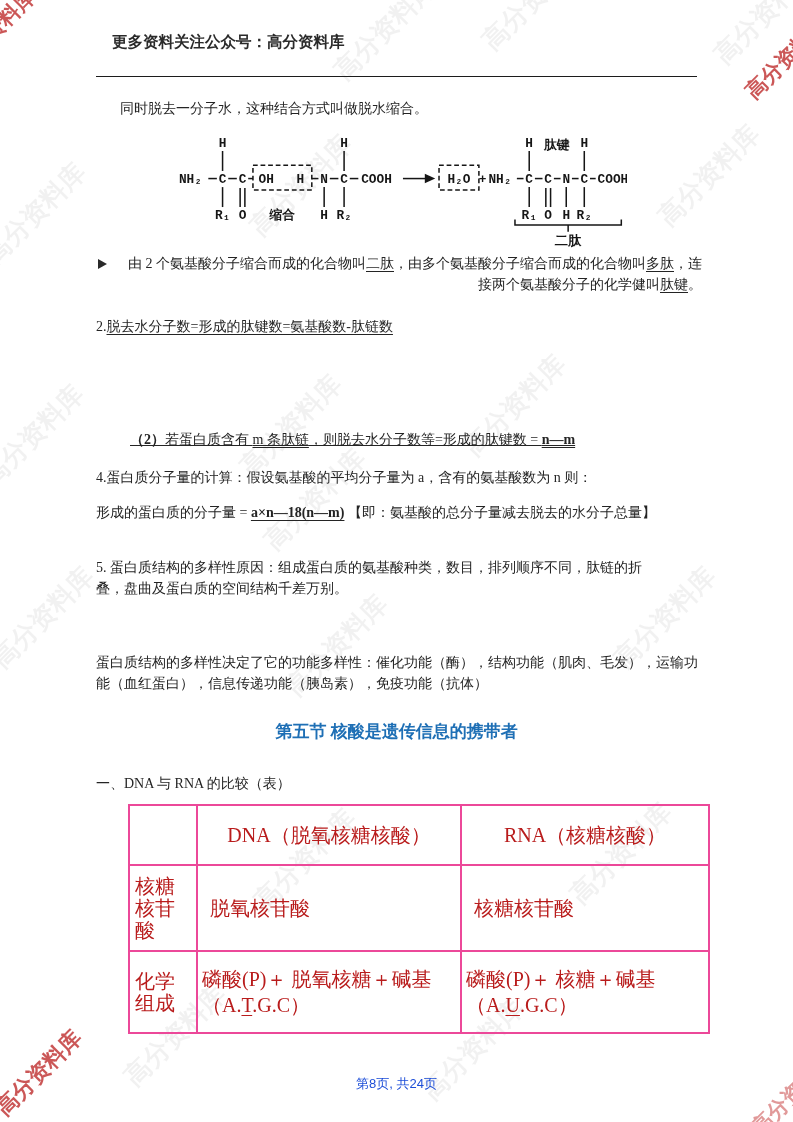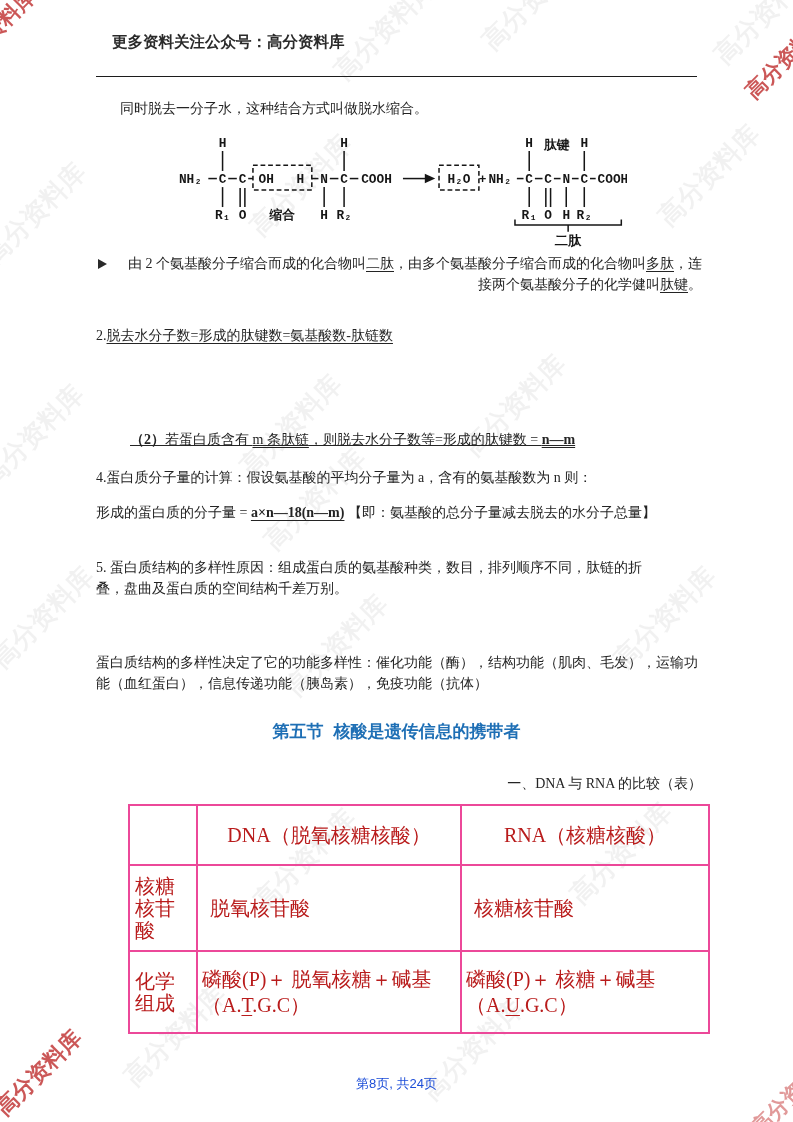--- a/index.html
+++ b/index.html
@@ -12,33 +12,33 @@
   
   .doc-header{left:112px;top:32px;font-family:"Liberation Sans","DejaVu Sans",sans-serif;
               font-weight:bold;font-size:15.5px;color:#2a2a2a;}
   .header-rule{left:96px;top:76px;width:601px;height:0;border-top:1.6px solid #1c1c1c;}
   
   .intro-p{left:120px;top:98px;width:580px;}
   
   .bullet{left:96px;top:253px;width:606px;padding-left:25px;box-sizing:border-box;text-align:right;}
   .bullet .tri{position:absolute;left:2px;top:6px;width:0;height:0;
                border-left:9px solid #2a2a2a;border-top:5px solid transparent;border-bottom:5px solid transparent;}
-  .item2{left:96px;top:316px;width:606px;margin-top:9px;}
+  .item2{left:96px;top:316px;width:606px;}
   .item3{left:96px;top:355px;width:606px;}
   .item3-1{left:130px;top:390px;width:606px;}
   .item3-2{left:130px;top:429px;width:606px;text-decoration:underline;}
   .item4{left:96px;top:467px;width:610px;}
   .item4b{left:96px;top:502px;width:606px;}
   .item5{left:96px;top:557px;width:552px;}
   .item6{left:96px;top:616px;width:606px;}
   .para6{left:96px;top:652px;width:604px;}
   
   .section-heading{left:0;top:720px;width:793px;text-align:center;
-       font-family:Liberation Mono, monospace;font-weight:bold;font-size:17px;}
-  .dna-sub{left:96px;top:773px;width:606px;text-align:right;}
+       font-family:Liberation Serif, serif;font-weight:bold;font-size:17px;}
+  .dna-sub{left:96px;top:773px;width:606px;}
   
   .chem-diagram{left:177px;top:129px;}
   .chem-diagram text{font-family:"Liberation Mono","DejaVu Sans Mono",monospace;font-weight:bold;
                      font-size:13.5px;fill:#161616;}
   .chem-diagram text.cjk{font-family:"Liberation Sans","DejaVu Sans",sans-serif;font-size:13.5px;}
   .chem-diagram line, .chem-diagram path, .chem-diagram polyline{stroke:#161616;stroke-width:1.6;fill:none;}
   .chem-diagram rect{stroke:#161616;stroke-width:1.6;fill:none;stroke-dasharray:5 3;}
   .chem-diagram polygon{fill:#161616;stroke:none;}
   
   .dna-table{left:128px;top:804px;border-collapse:collapse;table-layout:fixed;}

